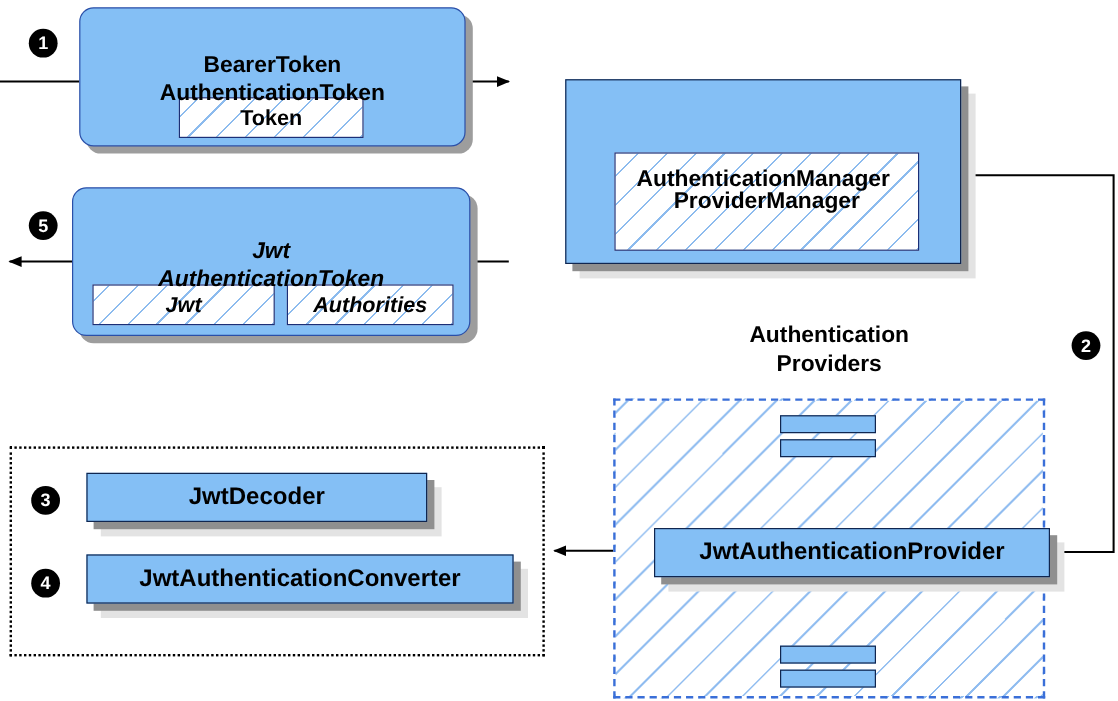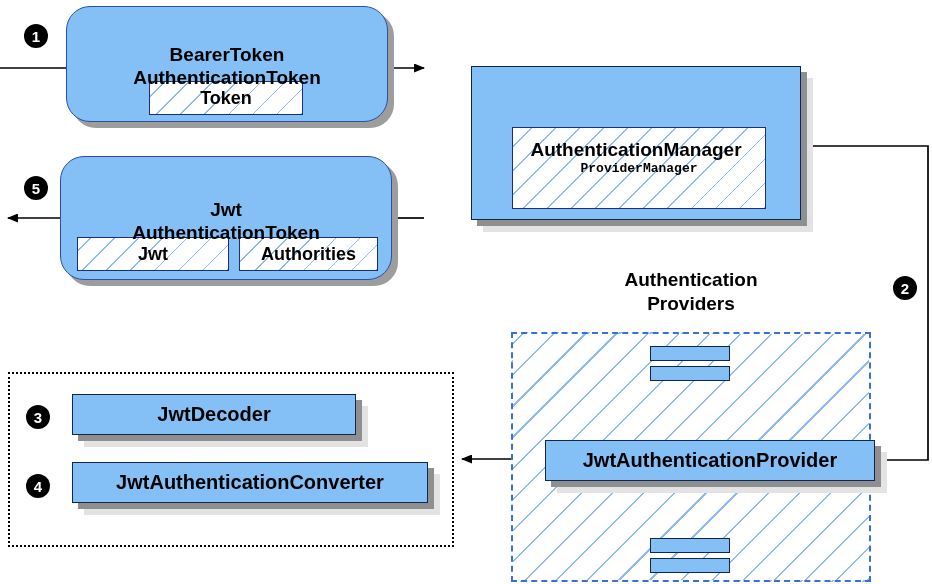--- a/index.html
+++ b/index.html
@@ -7,21 +7,21 @@
        font-family:"Liberation Sans","DejaVu Sans",sans-serif;}
   #stage{position:absolute;left:0;top:0;width:932px;height:584px;}
 
   .svg-layer{position:absolute;left:0;top:0;width:932px;height:584px;pointer-events:none;}
 
   
   .node{position:absolute;box-sizing:border-box;display:flex;align-items:center;
         justify-content:center;text-align:center;font-weight:bold;color:#000;}
 
   .rounded-card{
-    background:#84BFF5;border:1.6px solid #2A4FA8;border-radius:24px;
+    background:#84BFF5;border:1.6px solid #2A4FA8;border-radius:12px;
     box-shadow:6px 6px 0 0 #9d9d9d;
   }
   .sharp-card{
     background:#84BFF5;border:1.6px solid #10264f;
     box-shadow:6px 6px 0 0 #8f8f8f, 12px 12px 0 0 #e3e3e3;
   }
   .plain-card{
     background:#84BFF5;border:1.8px solid #10264f;
     box-shadow:6px 6px 0 0 #8f8f8f, 12px 12px 0 0 #e3e3e3;
   }
@@ -113,39 +113,39 @@
     <div class="lbl" style="font-size:19px;line-height:23px;margin-top:4px;">
       <div>BearerToken</div>
       <div>AuthenticationToken</div>
     </div>
     <div class="hatch" style="position:absolute;left:82px;top:74px;width:152px;height:32px;
          display:flex;align-items:center;justify-content:center;font-size:18px;font-weight:bold;">
       <span>Token</span>
     </div>
   </div>
 
-  <div class="node rounded-card" style="left:60px;top:156px;width:332px;height:124px;flex-direction:column;">
+  <div class="node rounded-card" style="left:60px;top:156px;width:332px;height:124px;flex-direction:column;font-style:italic;">
     <div class="lbl" style="font-size:19px;line-height:23px;margin-top:6px;">
       <div>Jwt</div>
       <div>AuthenticationToken</div>
     </div>
     <div class="hatch" style="position:absolute;left:16px;top:80px;width:150px;height:32px;
          display:flex;align-items:center;justify-content:center;font-size:18px;font-weight:bold;">
       <span>Jwt</span>
     </div>
     <div class="hatch" style="position:absolute;left:178px;top:80px;width:137px;height:32px;
          display:flex;align-items:center;justify-content:center;font-size:18px;font-weight:bold;">
       <span>Authorities</span>
     </div>
   </div>
 
   <div class="node sharp-card" style="left:430px;top:66px;width:330px;height:154px;flex-direction:column;margin-left:41px;">
     <div class="lbl" style="font-size:19px;margin-top:14px;">AuthenticationManager</div>
     <div class="hatch" style="position:absolute;left:40px;top:60px;width:252px;height:80px;
-         display:flex;align-items:center;justify-content:center;font-size:13px;font-weight:bold;font-family:Liberation Mono, monospace;">
+         display:flex;align-items:center;justify-content:center;font-size:19px;font-weight:bold;">
       <span>ProviderManager</span>
     </div>
   </div>
 
   <div style="position:absolute;left:511px;top:268px;width:360px;text-align:center;
               font-size:19px;font-weight:bold;line-height:24px;">
     <div>Authentication</div>
     <div>Providers</div>
   </div>
 

